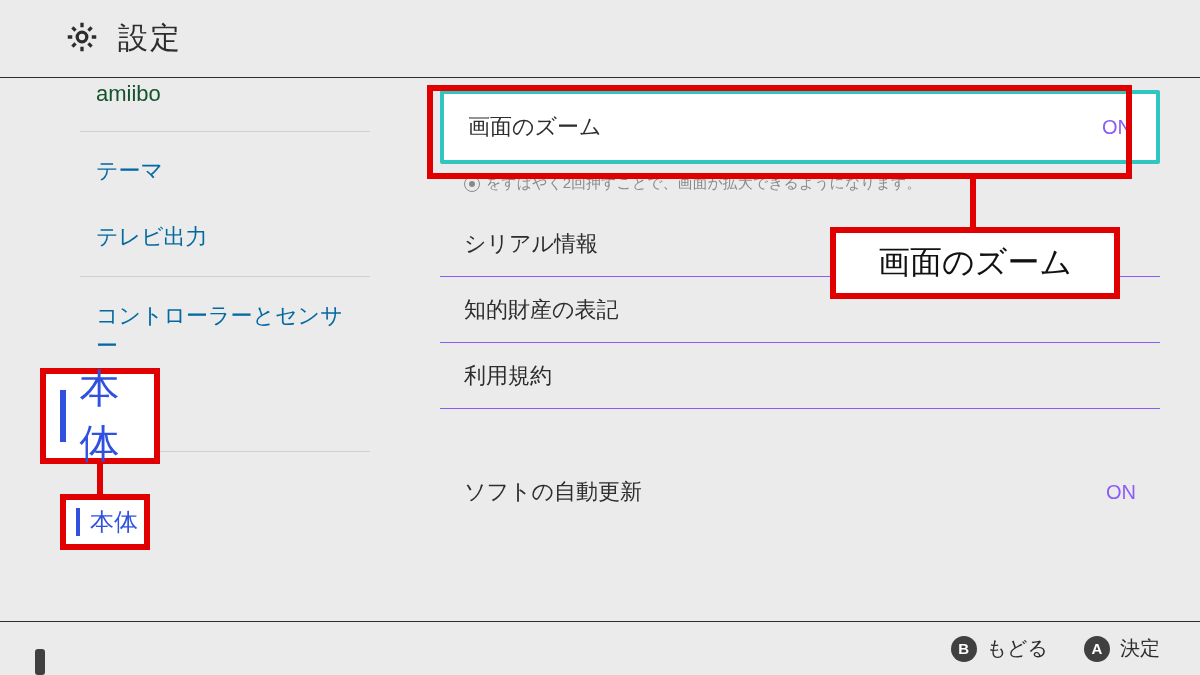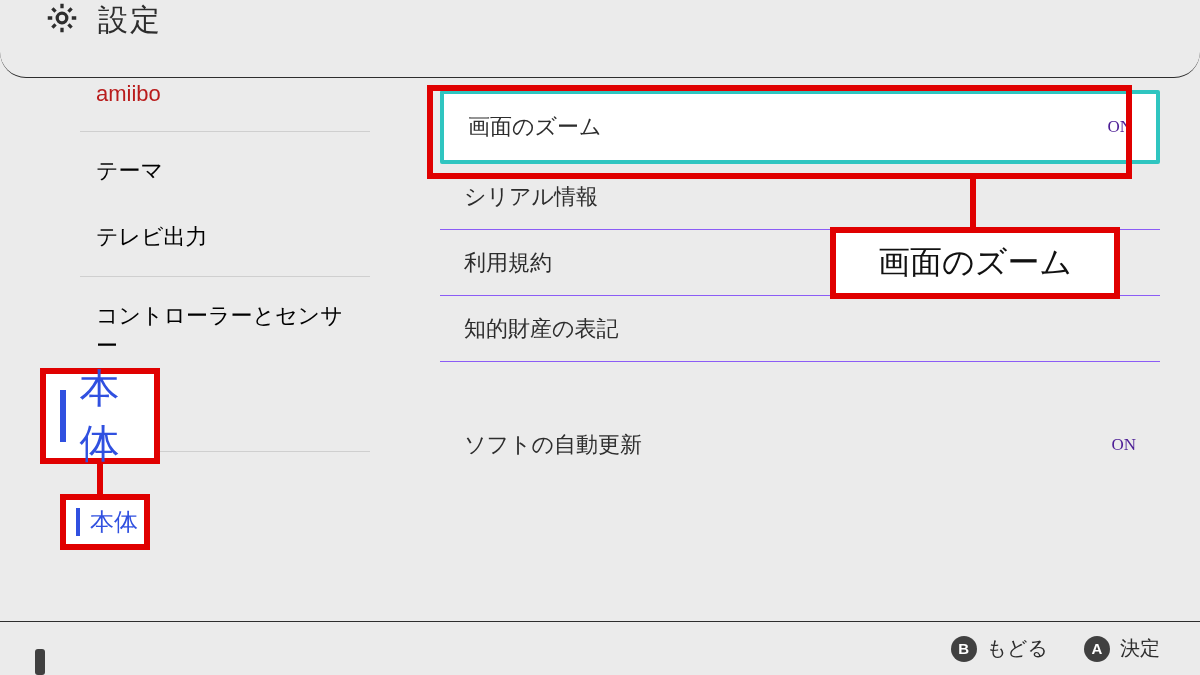--- a/index.html
+++ b/index.html
@@ -1,36 +1,36 @@
 <!DOCTYPE html>
 <html><head>
 <meta charset="utf-8">
 <style>
 * { margin: 0; padding: 0; box-sizing: border-box; font-family: "Hiragino Sans", "Yu Gothic", "Meiryo", sans-serif; }
 html, body { width: 1200px; height: 675px; overflow: hidden; background: #ebebeb; color: #2d2d2d; }
 
 .screen { position: relative; width: 1200px; height: 675px; }
 
-.header { display: flex; align-items: flex-start; height: 78px; padding-left: 44px; border-bottom: 1px solid #2d2d2d; border-radius: 26px; }
+.header { display: flex; align-items: center; height: 78px; padding-left: 64px; border-bottom: 1px solid #2d2d2d; }
 .header .gear { margin-right: 18px; }
 .header .title { font-size: 30px; font-weight: 400; letter-spacing: 2px; }
 
 .body { display: flex; height: 540px; }
 
 .sidebar { width: 400px; height: 100%; overflow: hidden; padding-top: 0; }
 .sidebar-inner { padding-left: 80px; padding-right: 30px; position: relative; top: -15px; }
-.side-item { font-size: 22px; color: #000000; padding: 18px 16px; cursor: pointer; }
-.side-item.cut { color: #b91c1c; }
+.side-item { font-size: 22px; color: #0369a1; padding: 18px 16px; cursor: pointer; }
+.side-item.cut { color: #14532d; }
 .side-divider { border-top: 1px solid #cfcfcf; margin: 6px 0; }
 .side-item.active { color: #3050e0; font-weight: 500; position: relative; }
 .side-item.active::before { content:""; position:absolute; left:0; top:8px; bottom:8px; width:4px; background:#3050e0; }
 
 .content { flex: 1; height: 100%; padding: 12px 40px 0 40px; position: relative; }
 .row { display: flex; align-items: center; justify-content: space-between; height: 66px; padding: 0 24px; border-bottom: 1px solid #8b5cf6; font-size: 22px; cursor: pointer; color: #2d2d2d; }
-.row .value { color: #4c1d95; font-size: 17px; font-family: Liberation Serif, serif; }
+.row .value { color: #8b5cf6; font-size: 20px; }
 .row.highlight { background: #fff; border: 4px solid #2fc5c0; border-radius: 2px; height: 74px; }
 .hint { font-size: 15px; color: #8a8a8a; padding: 10px 24px 18px 24px; display: flex; align-items: center; gap: 6px; }
 .hint .home-btn-icon { display:inline-flex; align-items:center; justify-content:center; width:16px; height:16px; border:1.5px solid #8a8a8a; border-radius:50%; }
 .hint .home-btn-icon span { width:6px; height:6px; background:#8a8a8a; border-radius:50%; display:block; }
 .gap { height: 50px; }
 
 .footer { position: absolute; bottom: 0; left: 0; right: 0; height: 54px; border-top: 1px solid #2d2d2d; display: flex; align-items: center; padding: 0 40px; }
 .footer .ctrl-icon { }
 .footer .spacer { flex: 1; }
 .footer .hint-btn { display: flex; align-items: center; gap: 10px; margin-left: 36px; font-size: 20px; }
@@ -82,29 +82,35 @@
         <div class="side-item active">本体</div>
         <div class="side-divider"></div>
       </div>
     </div>
 
     <div class="content">
       <div class="row highlight">
         <span>画面のズーム</span>
         <span class="value">ON</span>
       </div>
+      <div class="hint">
+        <span class="home-btn-icon">
+            <span></span>
+          </span>
+        <span>をすばやく2回押すことで、画面が拡大できるようになります。</span>
+      </div>
 
       <div class="row">
         <span>シリアル情報</span>
       </div>
       <div class="row">
-        <span>利用規約</span>
+        <span>知的財産の表記</span>
       </div>
       <div class="row">
-        <span>知的財産の表記</span>
+        <span>利用規約</span>
       </div>
 
       <div class="gap"></div>
 
       <div class="row" style="border-bottom:none;">
         <span>ソフトの自動更新</span>
         <span class="value">ON</span>
       </div>
     </div>
   </div>

